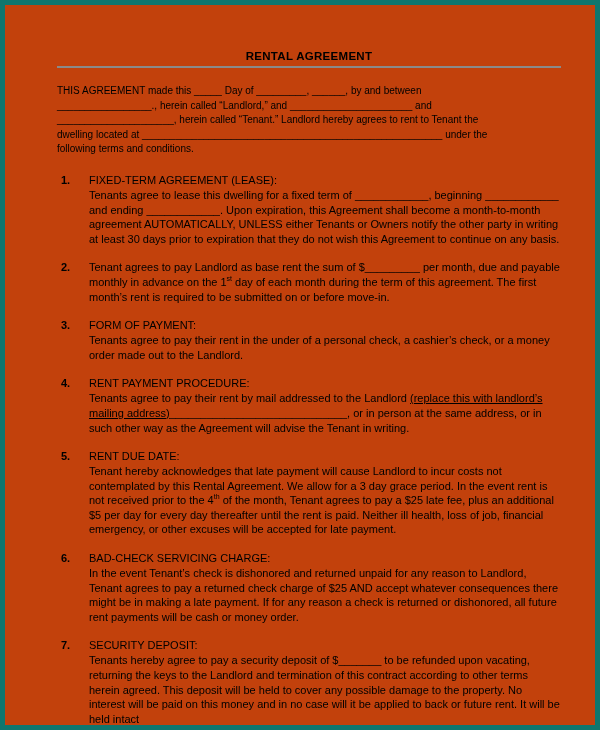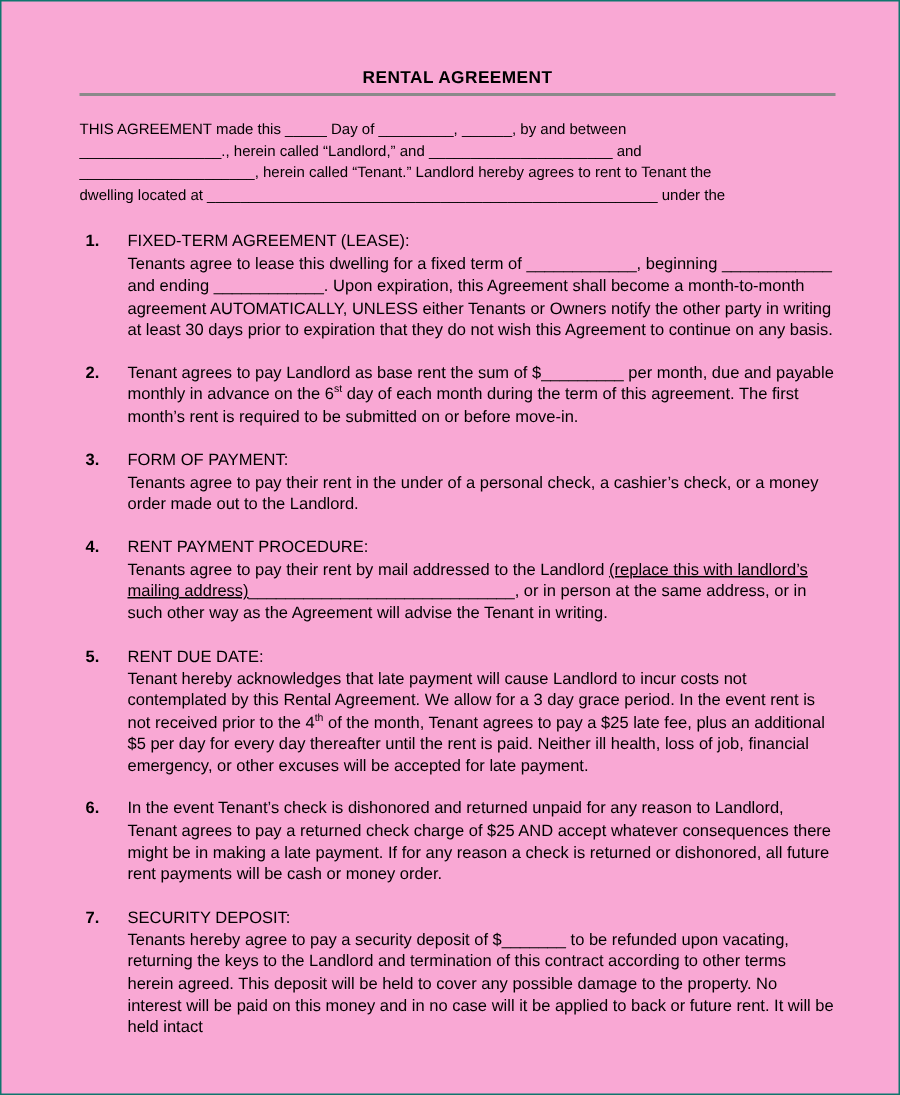--- a/index.html
+++ b/index.html
@@ -9,22 +9,22 @@
   }
   body {
     font-family: "Liberation Sans", sans-serif;
     color: #000000;
   }
   .page {
     position: relative;
     width: 600px;
     height: 730px;
     box-sizing: border-box;
-    background: #f9a8d4;
-    border: 1px solid #0f766e;
+    background: #c2410c;
+    border: 5px solid #0f766e;
     overflow: hidden;
   }
   .page-inner {
     position: absolute;
     left: 52px;
     top: 44px;
     width: 504px;
   }
   .doc-title {
     text-align: center;
@@ -92,34 +92,35 @@
   <div class="page-inner">
 
     <div class="doc-title">RENTAL AGREEMENT</div>
     <div class="title-rule"></div>
 
     <p class="intro">
       <span>THIS AGREEMENT made this _____ Day of _________, ______, by and between</span><br>
       <span>_________________., herein called “Landlord,” and ______________________ and</span><br>
       <span>_____________________, herein called “Tenant.”  Landlord hereby agrees to rent to Tenant the</span><br>
       <span>dwelling located at ______________________________________________________ under the</span><br>
+      <span>following terms and conditions.</span>
     </p>
 
     <div class="clause">
       <div class="clause-num">1.</div>
       <div class="clause-body">
         <div class="clause-heading">FIXED-TERM AGREEMENT (LEASE):</div>
         <div class="clause-text">Tenants agree to lease this dwelling for a fixed term of ____________, beginning ____________ and ending ____________.  Upon expiration, this Agreement shall become a month-to-month agreement AUTOMATICALLY, UNLESS either Tenants or Owners notify the other party in writing at least 30 days prior to expiration that they do not wish this Agreement to continue on any basis.</div>
       </div>
     </div>
 
     <div class="clause">
       <div class="clause-num">2.</div>
       <div class="clause-body">
-        <div class="clause-text"><span>Tenant agrees to pay Landlord as base rent the sum of $_________ per month, due and payable monthly in advance on the 6</span><sup>st</sup><span> day of each month during the term of this agreement.  The first month’s rent is required to be submitted on or before move-in.</span></div>
+        <div class="clause-text"><span>Tenant agrees to pay Landlord as base rent the sum of $_________ per month, due and payable monthly in advance on the 1</span><sup>st</sup><span> day of each month during the term of this agreement.  The first month’s rent is required to be submitted on or before move-in.</span></div>
       </div>
     </div>
 
     <div class="clause">
       <div class="clause-num">3.</div>
       <div class="clause-body">
         <div class="clause-heading">FORM OF PAYMENT:</div>
         <div class="clause-text">Tenants agree to pay their rent in the under of a personal check, a cashier’s check, or a money order made out to the Landlord.</div>
       </div>
     </div>
@@ -136,20 +137,21 @@
       <div class="clause-num">5.</div>
       <div class="clause-body">
         <div class="clause-heading">RENT DUE DATE:</div>
         <div class="clause-text"><span>Tenant hereby acknowledges that late payment will cause Landlord to incur costs not contemplated by this Rental Agreement.  We allow for a 3 day grace period.  In the event rent is not received prior to the 4</span><sup>th</sup><span> of the month, Tenant agrees to pay a $25 late fee, plus an additional $5 per day for every day thereafter until the rent is paid.  Neither ill health, loss of job, financial emergency, or other excuses will be accepted for late payment.</span></div>
       </div>
     </div>
 
     <div class="clause">
       <div class="clause-num">6.</div>
       <div class="clause-body">
+        <div class="clause-heading">BAD-CHECK SERVICING CHARGE:</div>
         <div class="clause-text">In the event Tenant’s check is dishonored and returned unpaid for any reason to Landlord, Tenant agrees to pay a returned check charge of $25 AND accept whatever consequences there might be in making a late payment.  If for any reason a check is returned or dishonored, all future rent payments will be cash or money order.</div>
       </div>
     </div>
 
     <div class="clause">
       <div class="clause-num">7.</div>
       <div class="clause-body">
         <div class="clause-heading">SECURITY DEPOSIT:</div>
         <div class="clause-text">Tenants hereby agree to pay a security deposit of $_______ to be refunded upon vacating, returning the keys to the Landlord and termination of this contract according to other terms herein agreed.  This deposit will be held to cover any possible damage to the property.  No interest will be paid on this money and in no case will it be applied to back or future rent.  It will be held intact</div>
       </div>

